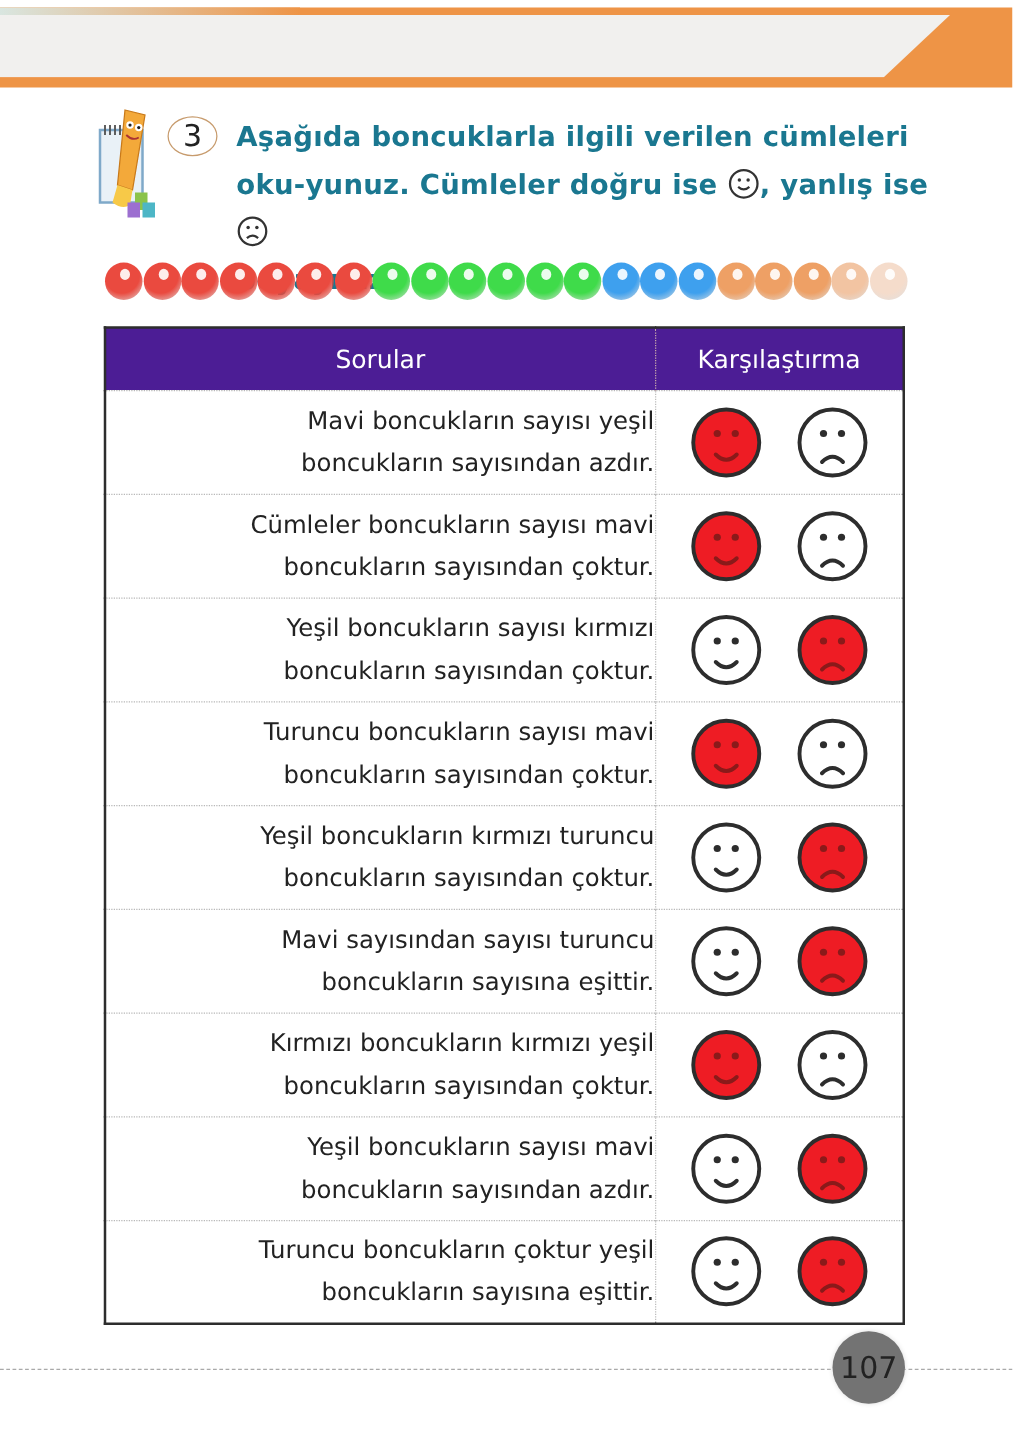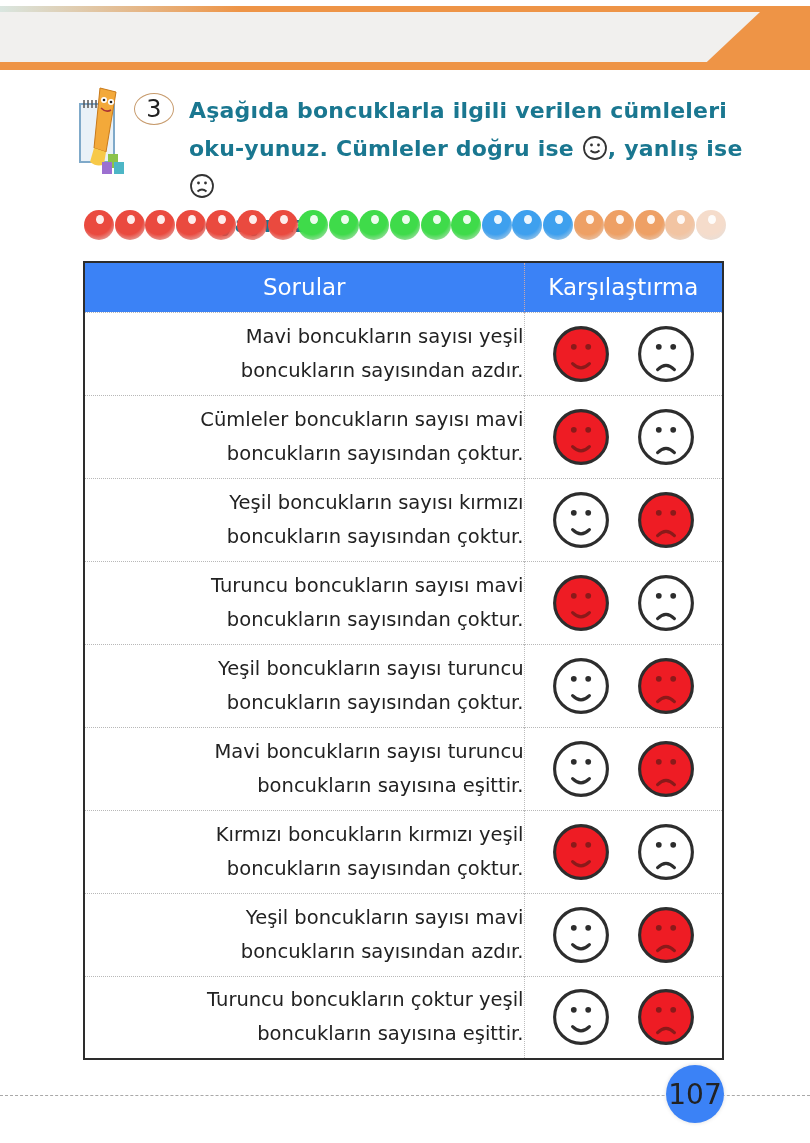--- a/index.html
+++ b/index.html
@@ -42,39 +42,39 @@
   }
   .bead::after {
     content: ""; position: absolute; left: 12px; top: 5px; width: 8px; height: 9px;
     background: rgba(255,255,255,0.9); border-radius: 50%;
   }
   table.q {
     position: absolute; left: 83px; top: 261px; width: 641px;
     border-collapse: collapse; border: 2px solid #2d2d2d;
   }
   table.q th {
-    background: #3b82f6; color: #fff; font-weight: normal; font-size: 23px;
+    background: #4c1d95; color: #fff; font-weight: normal; font-size: 20px;
     height: 50px; text-align: center;
   }
   table.q th.c1 { width: 440px; border-right: 1px dotted #c8a7ab; }
   table.q td {
     height: 83px; border-top: 1px dotted #b8b8b8; vertical-align: middle; text-align: right;
   }
   table.q td.txt {
     padding-left: 7px; font-size: 19.5px; line-height: 34px; color: #222;
     border-right: 1px dotted #bdbdbd;
   }
   .faces { display: flex; justify-content: space-around; align-items: center; padding: 0 14px; }
   .page-num-line {
     position: absolute; left: 0; top: 1095px; width: 810px; border-top: 1.5px dashed #a9a9a9;
   }
   .page-num {
     position: absolute; left: 666px; top: 1065px; width: 58px; height: 58px; border-radius: 50%;
-    background: #3b82f6; box-shadow: 0 0 4px #ddd;
-    display: flex; align-items: center; justify-content: center; font-size: 28px; color: #222;
+    background: #737373; box-shadow: 0 0 4px #ddd;
+    display: flex; align-items: center; justify-content: center; font-size: 24px; color: #222;
   }
 </style>
 </head>
 <body>
 
 <div class="top-band"></div>
 <div class="top-band-inner"></div>
 <div class="top-band-fade"></div>
 
 <svg class="mascot" viewBox="0 0 56 94">
@@ -231,43 +231,43 @@
     <circle cx="25" cy="25" r="22" fill="#fff" stroke="#2d2d2d" stroke-width="2.6"></circle>
     <circle cx="19" cy="19" r="2.4" fill="#2d2d2d"></circle>
               <circle cx="31" cy="19" r="2.4" fill="#2d2d2d"></circle>
     <path d="M18 38 Q25 31 32 38" stroke="#2d2d2d" stroke-width="2.6" fill="none" stroke-linecap="round"></path>
   </svg>
       </div>
     </td>
       </tr>
       <tr>
     <td class="txt">
-      <span>Yeşil boncukların sayısı turuncu</span><br>
-      <span>boncukların sayısından çoktur.</span>
-    </td>
-    <td>
-      <div class="faces">
-        <svg width="60" height="60" viewBox="0 0 50 50">
-    <circle cx="25" cy="25" r="22" fill="#fff" stroke="#2d2d2d" stroke-width="2.6"></circle>
-    <circle cx="19" cy="19" r="2.4" fill="#2d2d2d"></circle>
-              <circle cx="31" cy="19" r="2.4" fill="#2d2d2d"></circle>
-    <path d="M18 33 Q25 40 32 33" stroke="#2d2d2d" stroke-width="2.6" fill="none" stroke-linecap="round"></path>
-  </svg>
-        <svg width="60" height="60" viewBox="0 0 50 50">
-    <circle cx="25" cy="25" r="22" fill="#ee1c24" stroke="#2d2d2d" stroke-width="2.6"></circle>
-    <circle cx="19" cy="19" r="2.4" fill="#8a1a1a"></circle>
-              <circle cx="31" cy="19" r="2.4" fill="#8a1a1a"></circle>
-    <path d="M18 38 Q25 31 32 38" stroke="#8a1a1a" stroke-width="2.6" fill="none" stroke-linecap="round"></path>
-  </svg>
-      </div>
-    </td>
-      </tr>
-      <tr>
-    <td class="txt">
-      <span>Mavi boncukların sayısı turuncu</span><br>
+      <span>Yeşil boncukların kırmızı turuncu</span><br>
+      <span>boncukların sayısından çoktur.</span>
+    </td>
+    <td>
+      <div class="faces">
+        <svg width="60" height="60" viewBox="0 0 50 50">
+    <circle cx="25" cy="25" r="22" fill="#fff" stroke="#2d2d2d" stroke-width="2.6"></circle>
+    <circle cx="19" cy="19" r="2.4" fill="#2d2d2d"></circle>
+              <circle cx="31" cy="19" r="2.4" fill="#2d2d2d"></circle>
+    <path d="M18 33 Q25 40 32 33" stroke="#2d2d2d" stroke-width="2.6" fill="none" stroke-linecap="round"></path>
+  </svg>
+        <svg width="60" height="60" viewBox="0 0 50 50">
+    <circle cx="25" cy="25" r="22" fill="#ee1c24" stroke="#2d2d2d" stroke-width="2.6"></circle>
+    <circle cx="19" cy="19" r="2.4" fill="#8a1a1a"></circle>
+              <circle cx="31" cy="19" r="2.4" fill="#8a1a1a"></circle>
+    <path d="M18 38 Q25 31 32 38" stroke="#8a1a1a" stroke-width="2.6" fill="none" stroke-linecap="round"></path>
+  </svg>
+      </div>
+    </td>
+      </tr>
+      <tr>
+    <td class="txt">
+      <span>Mavi sayısından sayısı turuncu</span><br>
       <span>boncukların sayısına eşittir.</span>
     </td>
     <td>
       <div class="faces">
         <svg width="60" height="60" viewBox="0 0 50 50">
     <circle cx="25" cy="25" r="22" fill="#fff" stroke="#2d2d2d" stroke-width="2.6"></circle>
     <circle cx="19" cy="19" r="2.4" fill="#2d2d2d"></circle>
               <circle cx="31" cy="19" r="2.4" fill="#2d2d2d"></circle>
     <path d="M18 33 Q25 40 32 33" stroke="#2d2d2d" stroke-width="2.6" fill="none" stroke-linecap="round"></path>
   </svg>

